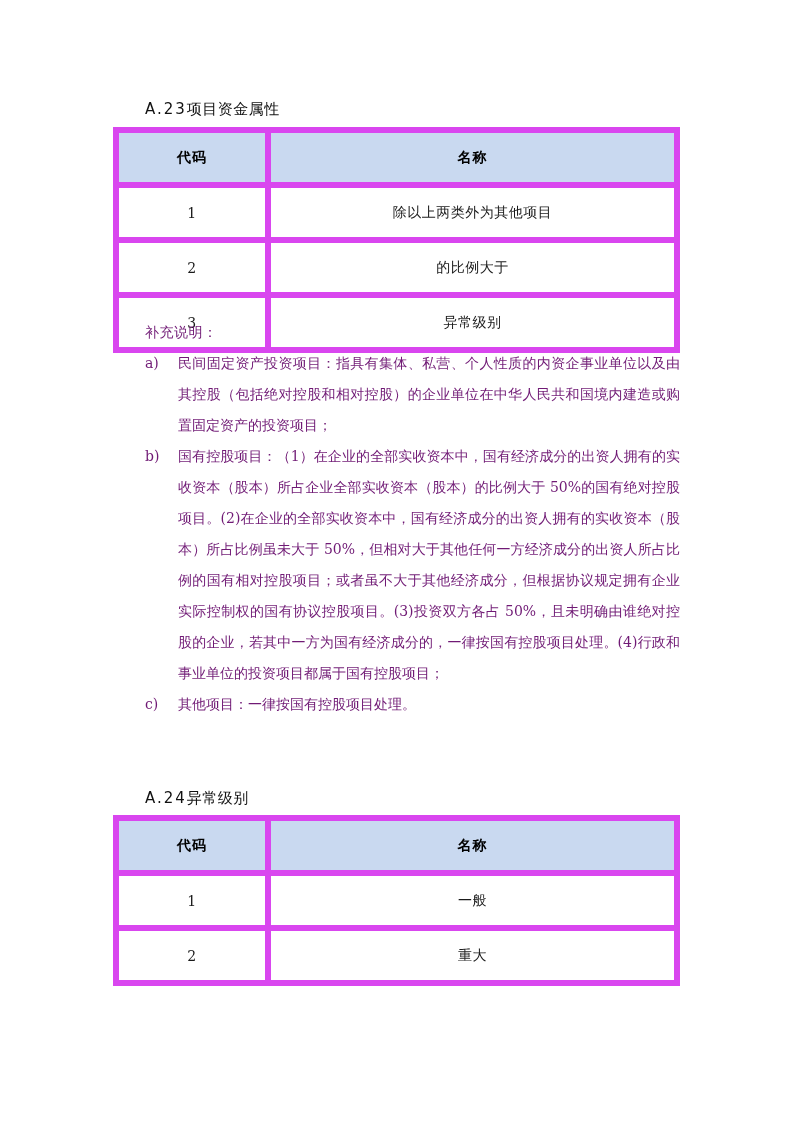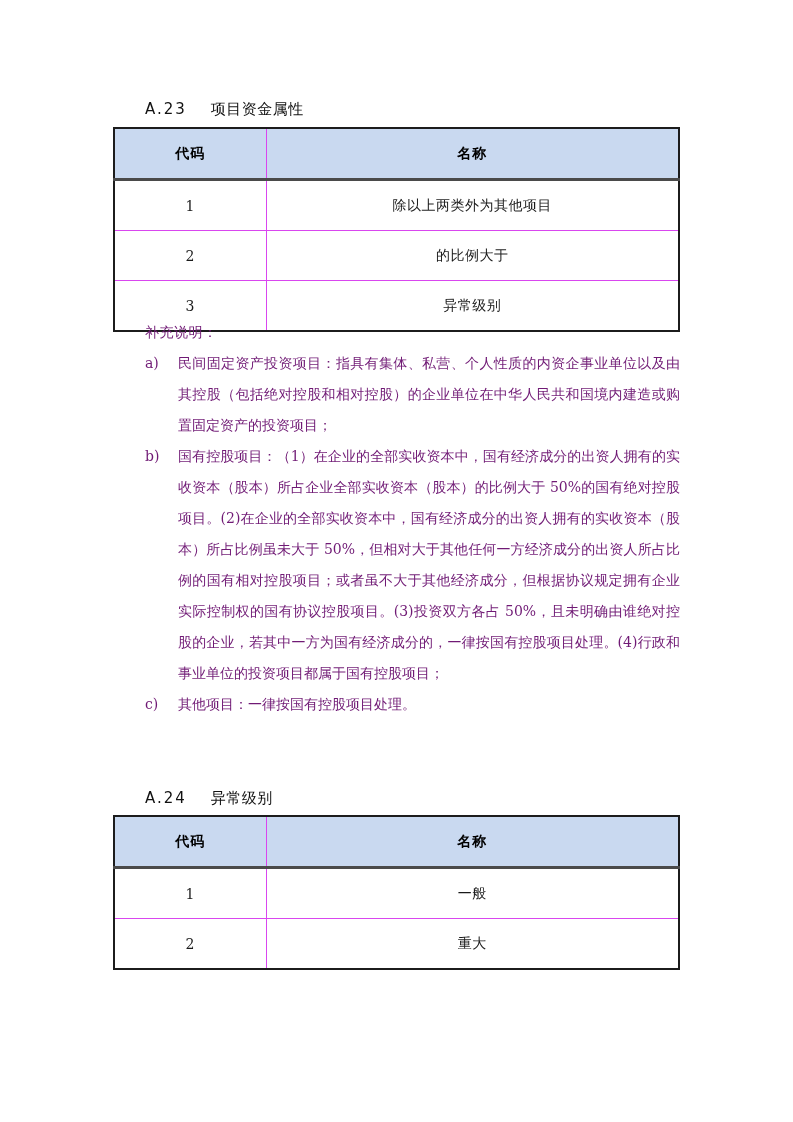--- a/index.html
+++ b/index.html
@@ -22,21 +22,20 @@
     position: absolute;
     left: 145px;
     font-family: "DejaVu Sans", "Liberation Sans", sans-serif;
     font-size: 15px;
     line-height: 18px;
     color: #111111;
     white-space: nowrap;
   }
   .clause-heading .clause-no {
     letter-spacing: 2px;
-    margin-right: 24px;
   }
   .clause-heading .clause-title {
     letter-spacing: 0.5px;
   }
   #heading-a23 { top: 100px; }
   #heading-a24 { top: 789px; }
 
   
   .code-table-wrap {
     position: absolute;
@@ -48,21 +47,21 @@
 
   table.code-table {
     width: 100%;
     border-collapse: collapse;
     table-layout: fixed;
     border: 2px solid #1c1c1c;
   }
   table.code-table col.col-code { width: 152px; }
   table.code-table th,
   table.code-table td {
-    border: 1px solid #d946ef;
+    border: 6px solid #d946ef;
     height: 41px;
     text-align: center;
     vertical-align: middle;
     padding: 4px;
   }
   table.code-table th {
     background: #c9d9f0;
     font-family: "DejaVu Sans", "Liberation Sans", sans-serif;
     font-weight: bold;
     font-size: 14px;

